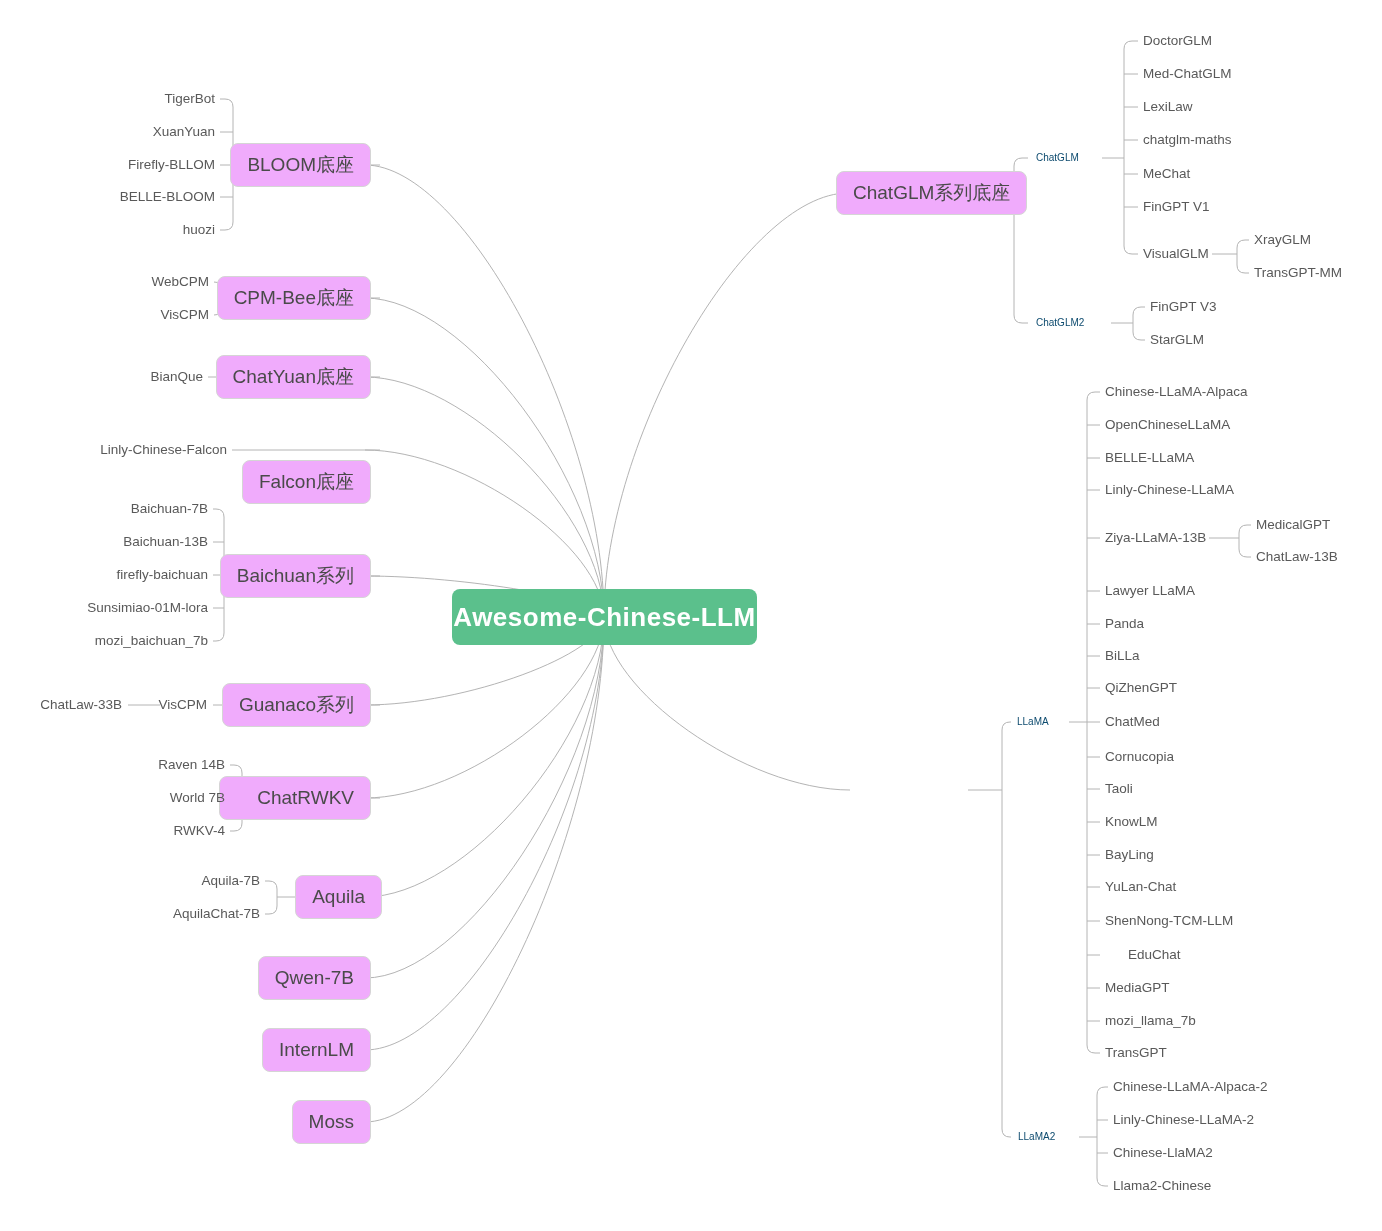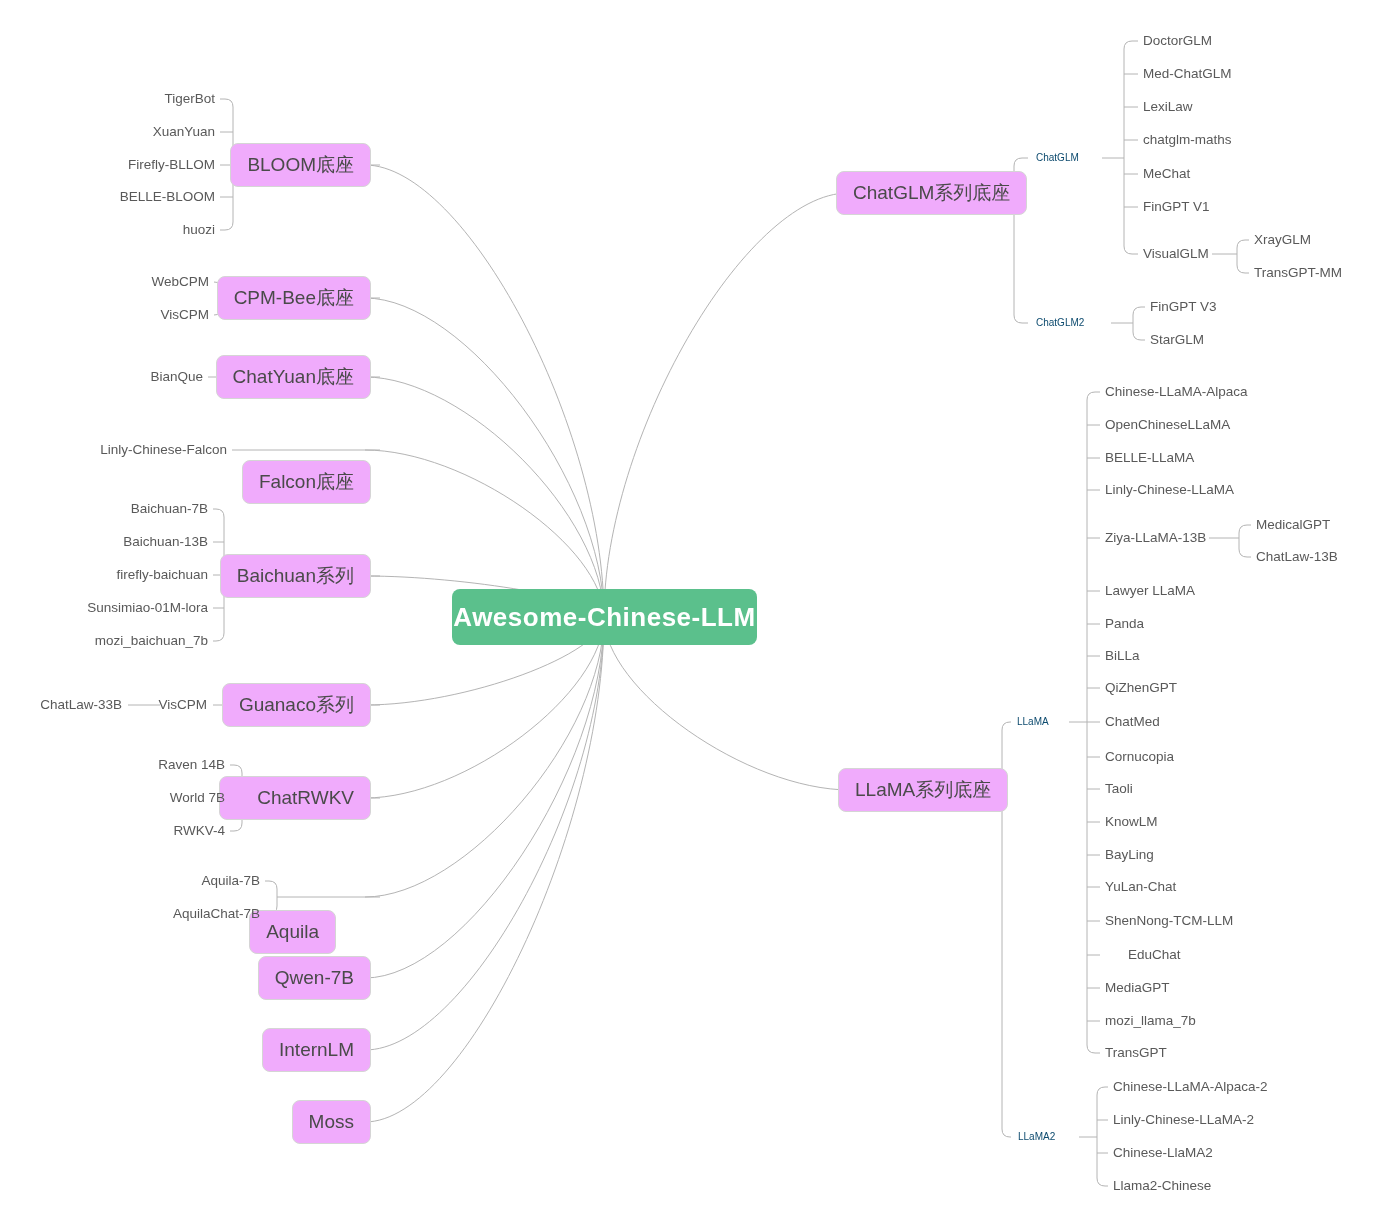--- a/index.html
+++ b/index.html
@@ -44,41 +44,40 @@
     <div class="leaf ra" style="right: 1174px; top: 565px;">firefly-baichuan</div>
     <div class="leaf ra" style="right: 1174px; top: 598px;">Sunsimiao-01M-lora</div>
     <div class="leaf ra" style="right: 1174px; top: 631px;">mozi_baichuan_7b</div>
     <div class="box left-a" style="right: 1011px; top: 683px;">Guanaco系列</div>
     <div class="leaf ra" style="right: 1260px; top: 695px;">ChatLaw-33B</div>
     <div class="leaf ra" style="right: 1175px; top: 695px;">VisCPM</div>
     <div class="box left-a" style="right: 1011px; top: 776px; padding-left: 37px;">ChatRWKV</div>
     <div class="leaf ra" style="right: 1157px; top: 755px;">Raven 14B</div>
     <div class="leaf ra" style="right: 1157px; top: 788px; margin-left: 44px;">World 7B</div>
     <div class="leaf ra" style="right: 1157px; top: 821px;">RWKV-4</div>
-    <div class="box left-a" style="right: 1046px; top: 875px; margin-top: 35px;">Aquila</div>
+    <div class="box left-a" style="right: 1000px; top: 875px;">Aquila</div>
     <div class="leaf ra" style="right: 1122px; top: 871px;">Aquila-7B</div>
     <div class="leaf ra" style="right: 1122px; top: 904px;">AquilaChat-7B</div>
     <div class="box left-a" style="right: 1011px; top: 956px;">Qwen-7B</div>
     <div class="box left-a" style="right: 1011px; top: 1028px;">InternLM</div>
     <div class="box left-a" style="right: 1011px; top: 1100px;">Moss</div>
     <div class="box" style="left: 836px; top: 171px;">ChatGLM系列底座</div>
     <div class="glabel" style="left: 1036px; top: 147px;">ChatGLM</div>
     <div class="leaf" style="left: 1143px; top: 31px;">DoctorGLM</div>
     <div class="leaf" style="left: 1143px; top: 64px;">Med-ChatGLM</div>
     <div class="leaf" style="left: 1143px; top: 97px;">LexiLaw</div>
     <div class="leaf" style="left: 1143px; top: 130px;">chatglm-maths</div>
     <div class="leaf" style="left: 1143px; top: 164px;">MeChat</div>
     <div class="leaf" style="left: 1143px; top: 197px;">FinGPT V1</div>
     <div class="leaf" style="left: 1143px; top: 244px;">VisualGLM</div>
     <div class="leaf" style="left: 1254px; top: 230px;">XrayGLM</div>
     <div class="leaf" style="left: 1254px; top: 263px;">TransGPT-MM</div>
     <div class="glabel" style="left: 1036px; top: 312px;">ChatGLM2</div>
     <div class="leaf" style="left: 1150px; top: 297px;">FinGPT V3</div>
     <div class="leaf" style="left: 1150px; top: 330px;">StarGLM</div>
-    <div class="box" style="left: 838px; top: 768px;">LLaMA系列底座</div>
     <div class="glabel" style="left: 1017px; top: 711px;">LLaMA</div>
     <div class="leaf" style="left: 1105px; top: 382px;">Chinese-LLaMA-Alpaca</div>
     <div class="leaf" style="left: 1105px; top: 415px;">OpenChineseLLaMA</div>
     <div class="leaf" style="left: 1105px; top: 448px;">BELLE-LLaMA</div>
     <div class="leaf" style="left: 1105px; top: 480px;">Linly-Chinese-LLaMA</div>
     <div class="leaf" style="left: 1105px; top: 528px;">Ziya-LLaMA-13B</div>
     <div class="leaf" style="left: 1256px; top: 515px;">MedicalGPT</div>
     <div class="leaf" style="left: 1256px; top: 547px;">ChatLaw-13B</div>
     <div class="leaf" style="left: 1105px; top: 581px;">Lawyer LLaMA</div>
     <div class="leaf" style="left: 1105px; top: 614px;">Panda</div>

